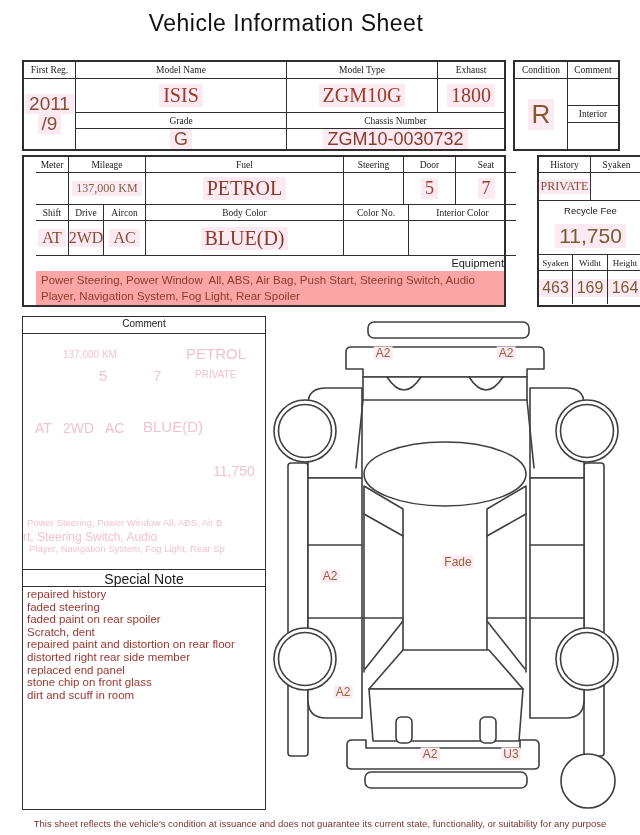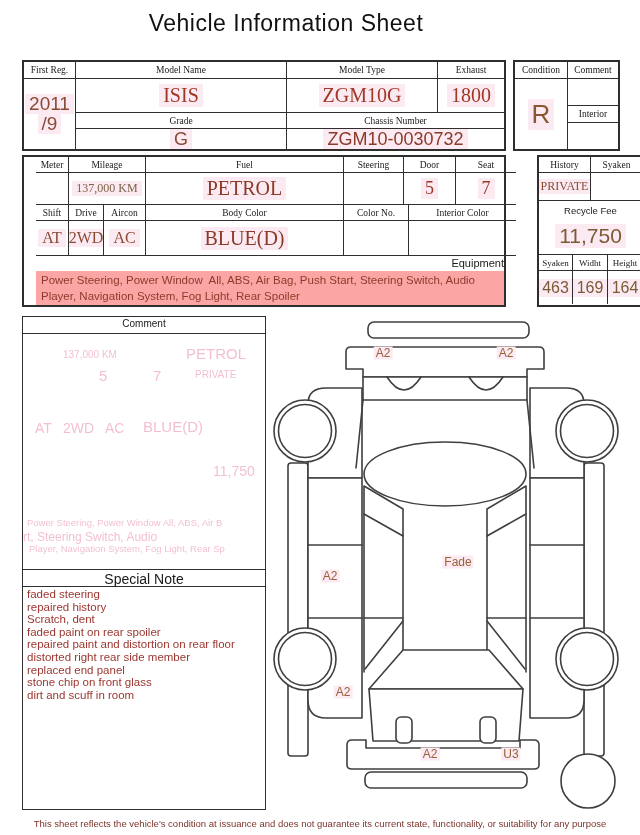--- a/index.html
+++ b/index.html
@@ -206,24 +206,24 @@
         <span class="ghost" style="left: 40px; top: 103px; font-size: 14px;">2WD</span>
         <span class="ghost" style="left: 82px; top: 103px; font-size: 14px;">AC</span>
         <span class="ghost" style="left: 120px; top: 101px; font-size: 15px;">BLUE(D)</span>
         <span class="ghost" style="left: 190px; top: 146px; font-size: 14px;">11,750</span>
         <span class="ghost" style="left: 4px; top: 200px; font-size: 9.5px;">Power Steering, Power Window  All, ABS, Air B</span>
         <span class="ghost" style="left: 0px; top: 213px; font-size: 12px;">rt, Steering Switch, Audio</span>
         <span class="ghost" style="left: 6px; top: 226px; font-size: 9.5px;">Player, Navigation System, Fog Light, Rear Sp</span>
       </div>
     <div id="special-hdr">Special Note</div>
     <div id="notes">
+        <div class="note">repaired history</div>
         <div class="note">faded steering</div>
-        <div class="note">repaired history</div>
+        <div class="note">faded paint on rear spoiler</div>
         <div class="note">Scratch, dent</div>
-        <div class="note">faded paint on rear spoiler</div>
         <div class="note">repaired paint and distortion on rear floor</div>
         <div class="note">distorted right rear side member</div>
         <div class="note">replaced end panel</div>
         <div class="note">stone chip on front glass</div>
         <div class="note">dirt and scuff in room</div>
       </div>
   </div>
 
   <div class="abs" id="diagram">
     <svg width="374" height="494" viewBox="266 316 374 494" xmlns="http://www.w3.org/2000/svg" fill="#ffffff" stroke="#3f3f3f" stroke-width="1.6" stroke-linejoin="round" stroke-linecap="round">

